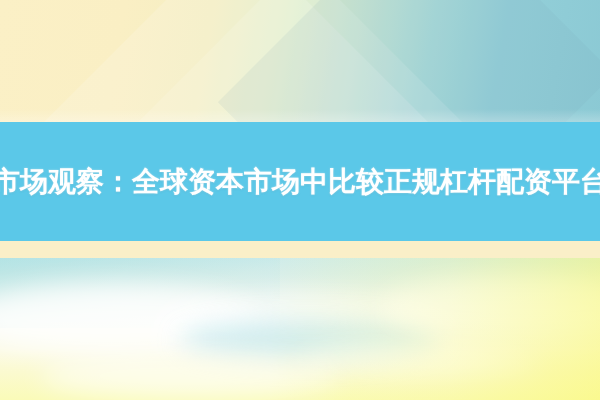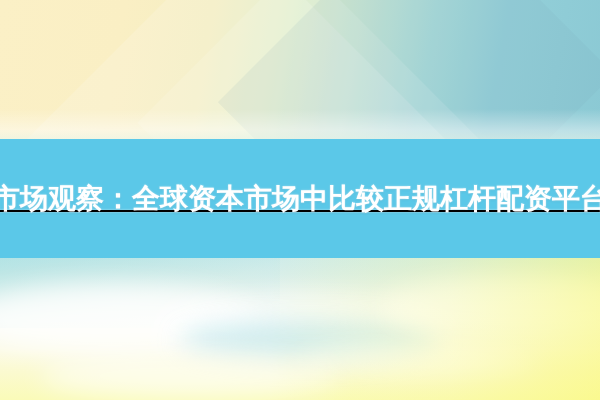--- a/index.html
+++ b/index.html
@@ -87,29 +87,28 @@
     background: linear-gradient(to bottom,
       rgba(255,255,255,0) 0%,
       rgba(255,255,255,0.42) 70%,
       rgba(236,247,238,0.62) 100%);
   }
 
   
   .title-banner {
     position: absolute;
     left: 0;
-    top: 139px;
+    top: 122px;
     width: 600px;
     height: 119px;
     background: #5bc8e8;
     display: flex;
     flex-direction: column;
     align-items: center;
     justify-content: center;
-    text-decoration: underline;
   }
 
   .title-line {
     color: #ffffff;
     font-size: 28px;
     font-weight: bold;
     line-height: 45px;
     letter-spacing: 0px;
     white-space: nowrap;
     text-align: center;

